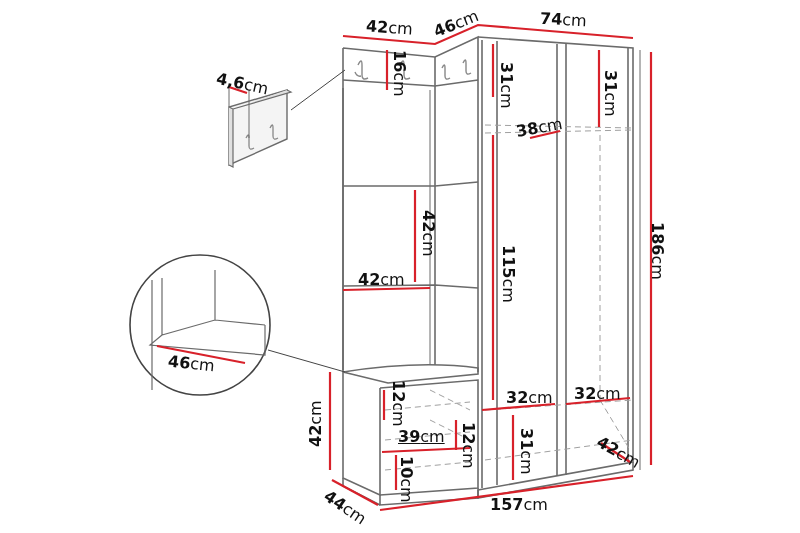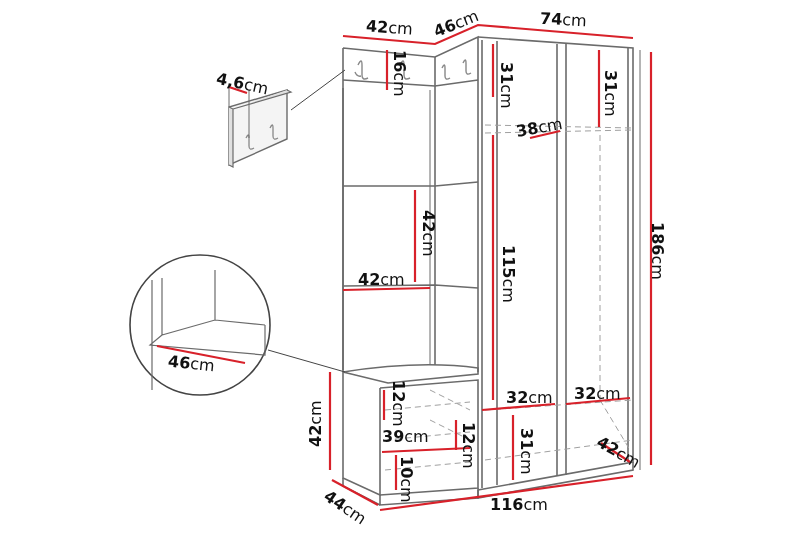--- a/index.html
+++ b/index.html
@@ -105,23 +105,23 @@
 <div class="lbl vert" style="left:514px;top:62px;"><span class="num">31</span><span class="unit">cm</span></div>
 <div class="lbl vert" style="left:618px;top:70px;"><span class="num">31</span><span class="unit">cm</span></div>
 <div class="lbl" style="left:516px;top:120px;transform:rotate(-10deg);"><span class="num">38</span><span class="unit">cm</span></div>
 <div class="lbl" style="left:216px;top:76px;transform:rotate(12deg);"><span class="num">4,6</span><span class="unit">cm</span></div>
 <div class="lbl vert" style="left:436px;top:210px;"><span class="num">42</span><span class="unit">cm</span></div>
 <div class="lbl" style="left:358px;top:272px;"><span class="num">42</span><span class="unit">cm</span></div>
 <div class="lbl vert" style="left:516px;top:245px;"><span class="num">115</span><span class="unit">cm</span></div>
 <div class="lbl vert" style="left:665px;top:222px;"><span class="num">186</span><span class="unit">cm</span></div>
 <div class="lbl" style="left:168px;top:356px;transform:rotate(6deg);"><span class="num">46</span><span class="unit">cm</span></div>
 <div class="lbl vert" style="left:406px;top:380px;"><span class="num">12</span><span class="unit">cm</span></div>
-<div class="lbl" style="left:382px;top:429px;"><span class="num">39</span><span class="unit">cm</span></div>
+<div class="lbl" style="left:398px;top:429px;text-decoration:underline;"><span class="num">39</span><span class="unit">cm</span></div>
 <div class="lbl vert" style="left:476px;top:422px;"><span class="num">12</span><span class="unit">cm</span></div>
 <div class="lbl vert" style="left:414px;top:456px;"><span class="num">10</span><span class="unit">cm</span></div>
 <div class="lbl" style="left:308px;top:447px;transform-origin:0 0;transform:rotate(-90deg);"><span class="num">42</span><span class="unit">cm</span></div>
 <div class="lbl" style="left:330px;top:488px;transform:rotate(34deg);transform-origin:0 0;"><span class="num">44</span><span class="unit">cm</span></div>
 <div class="lbl" style="left:506px;top:390px;"><span class="num">32</span><span class="unit">cm</span></div>
 <div class="lbl" style="left:574px;top:386px;"><span class="num">32</span><span class="unit">cm</span></div>
 <div class="lbl vert" style="left:534px;top:428px;"><span class="num">31</span><span class="unit">cm</span></div>
 <div class="lbl" style="left:602px;top:434px;transform:rotate(30deg);transform-origin:0 0;"><span class="num">42</span><span class="unit">cm</span></div>
-<div class="lbl" style="left:490px;top:497px;"><span class="num">116</span><span class="unit">cm</span></div>
+<div class="lbl" style="left:490px;top:497px;"><span class="num">157</span><span class="unit">cm</span></div>
 </div>
 
 </body></html>

